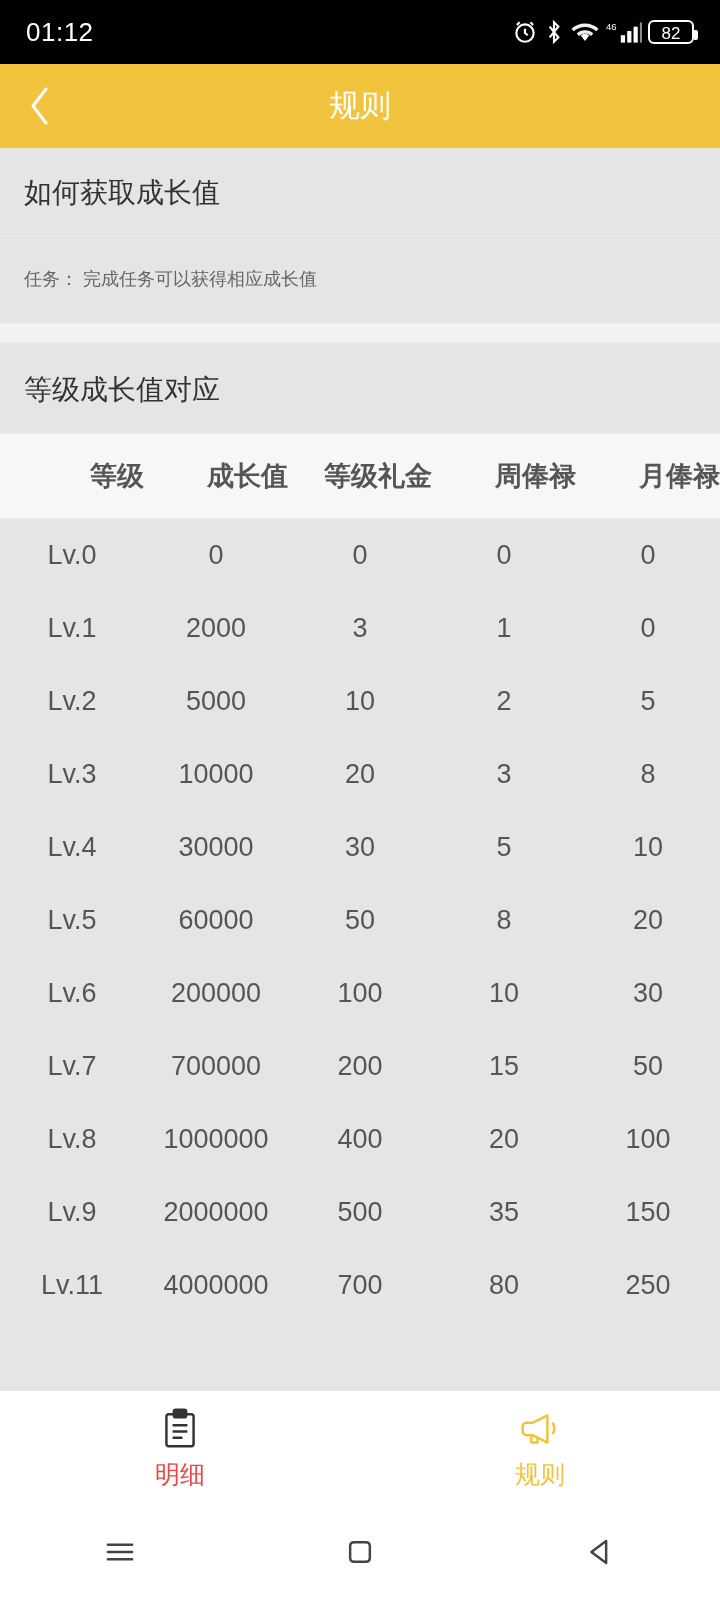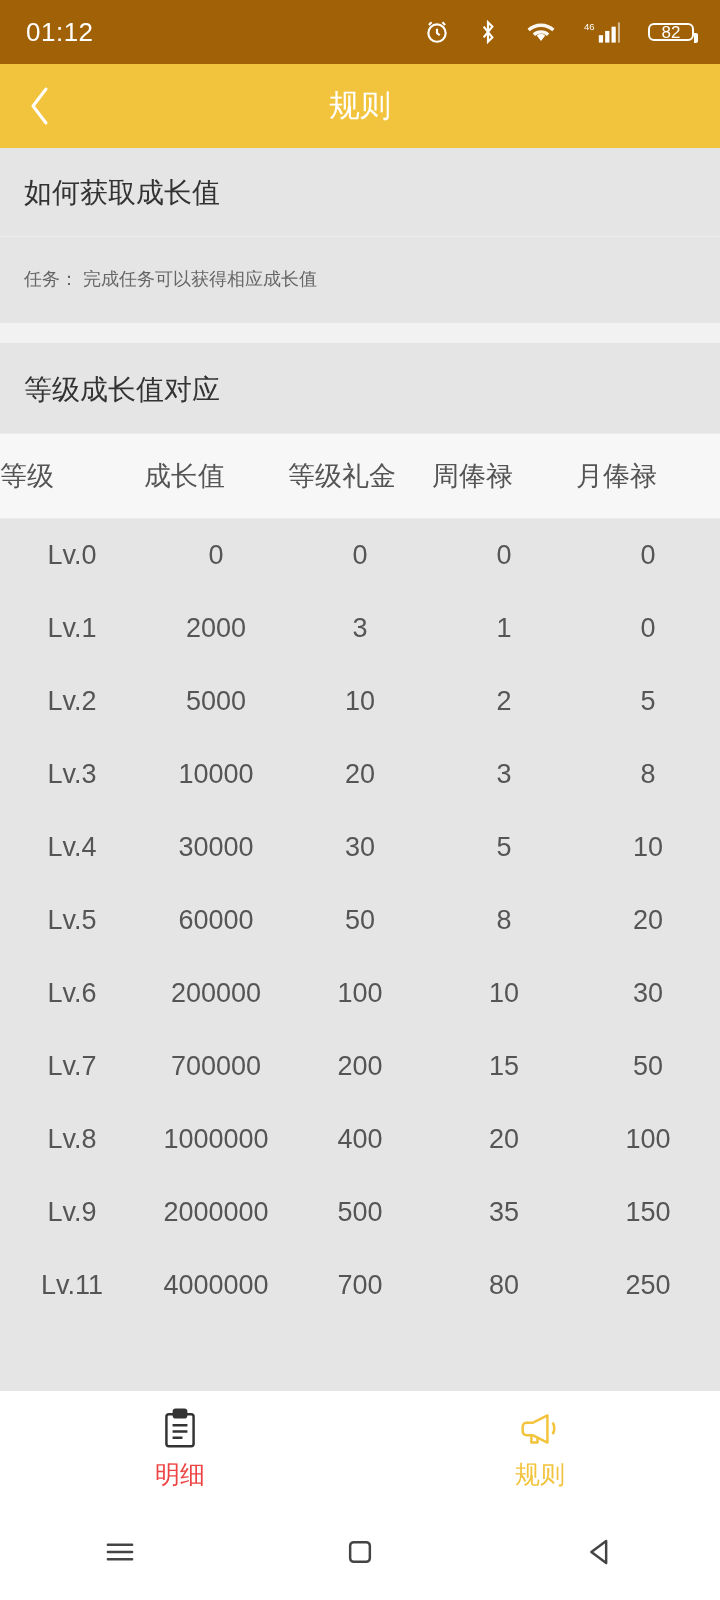--- a/index.html
+++ b/index.html
@@ -15,47 +15,47 @@
     height: 1600px;
     position: relative;
     display: flex;
     flex-direction: column;
     background: #ffffff;
   }
 
   
   .status-bar {
     height: 64px;
-    background: #a16207;
+    background: #000000;
     display: flex;
     align-items: center;
     justify-content: space-between;
     padding: 8px 26px;
     flex: none;
   }
   .status-time {
     color: #ffffff;
     font-size: 26px;
     letter-spacing: 0.5px;
   }
   .status-icons {
     display: flex;
     align-items: center;
-    gap: 28px;
+    gap: 6px;
     color: #ffffff;
   }
   .status-icons svg { display: block; }
   .battery {
     width: 46px;
-    height: 18px;
+    height: 24px;
     border: 2px solid #ffffff;
     border-radius: 6px;
     position: relative;
     display: flex;
-    align-items: center;
+    align-items: flex-end;
     justify-content: center;
   }
   .battery:after {
     content: "";
     position: absolute;
     right: -6px;
     top: 8px;
     width: 4px;
     height: 10px;
     background: #ffffff;
@@ -129,23 +129,23 @@
   
   .table {
     width: 100%;
     border-collapse: collapse;
     table-layout: fixed;
   }
   .table th {
     background: #f7f7f7;
     color: #555555;
     font-size: 27px;
-    font-weight: 400;
+    font-weight: 700;
     padding: 24px 0;
-    text-align: left;
+    text-align: right;
     border-top: 1px solid #ececec;
     border-bottom: 1px solid #ececec;
   }
   .table td {
     color: #555555;
     font-size: 27px;
     padding: 21px 14px;
     text-align: center;
   }
   .table td:first-child { color: #555555; }

